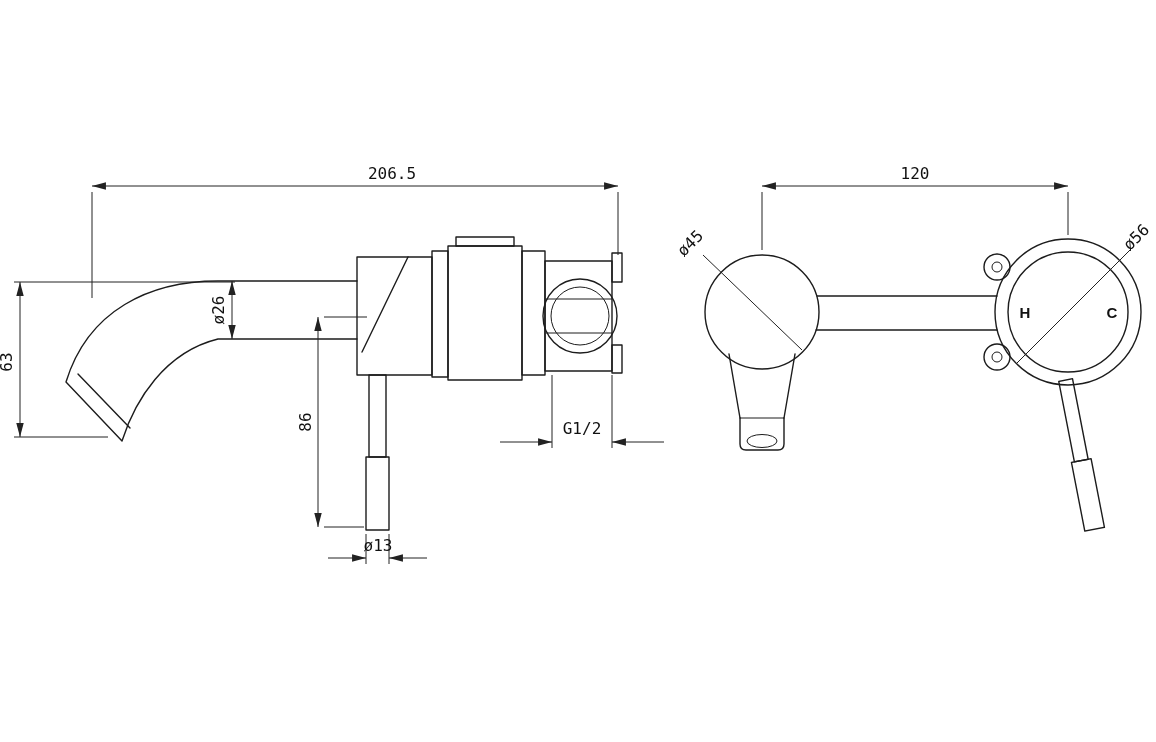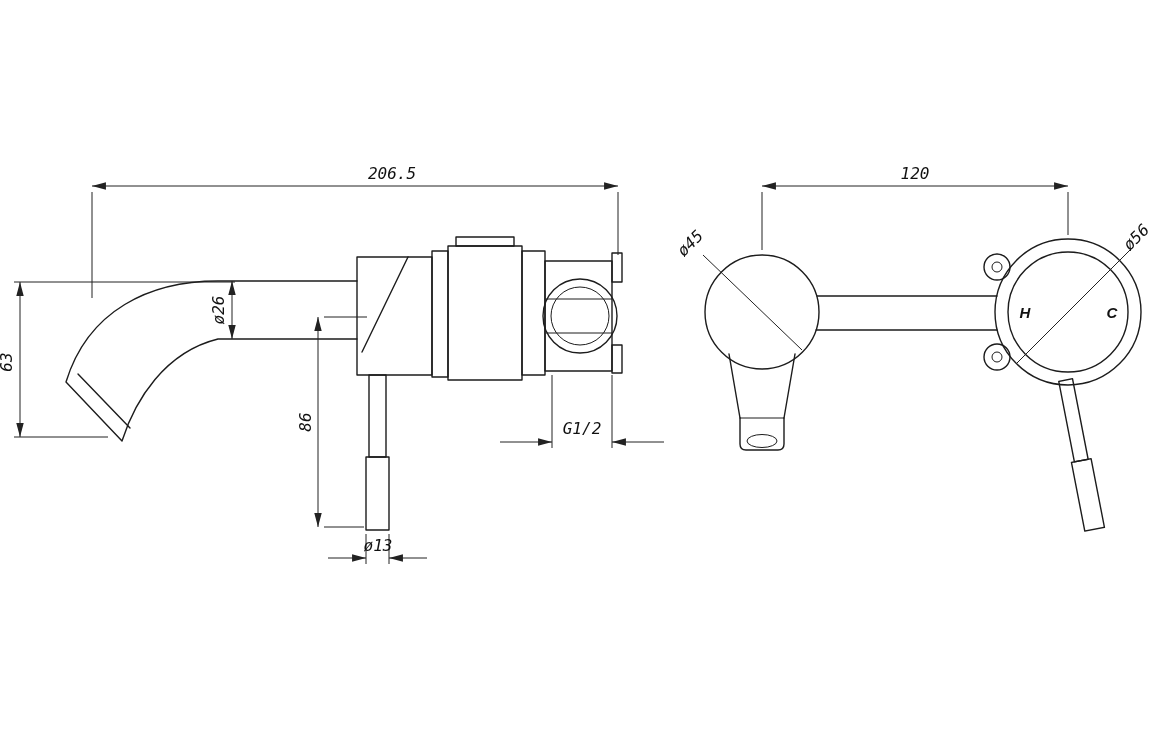--- a/index.html
+++ b/index.html
@@ -6,21 +6,20 @@
     margin: 0;
     padding: 0;
     background: #ffffff;
   }
   .canvas {
     width: 1156px;
     height: 742px;
     background: #ffffff;
     position: relative;
     overflow: hidden;
-    font-style: italic;
   }
   svg { display: block; }
   .obj {
     stroke: #1c1c1c;
     stroke-width: 1.4;
     fill: none;
     stroke-linejoin: round;
     stroke-linecap: round;
   }
   .thin {

